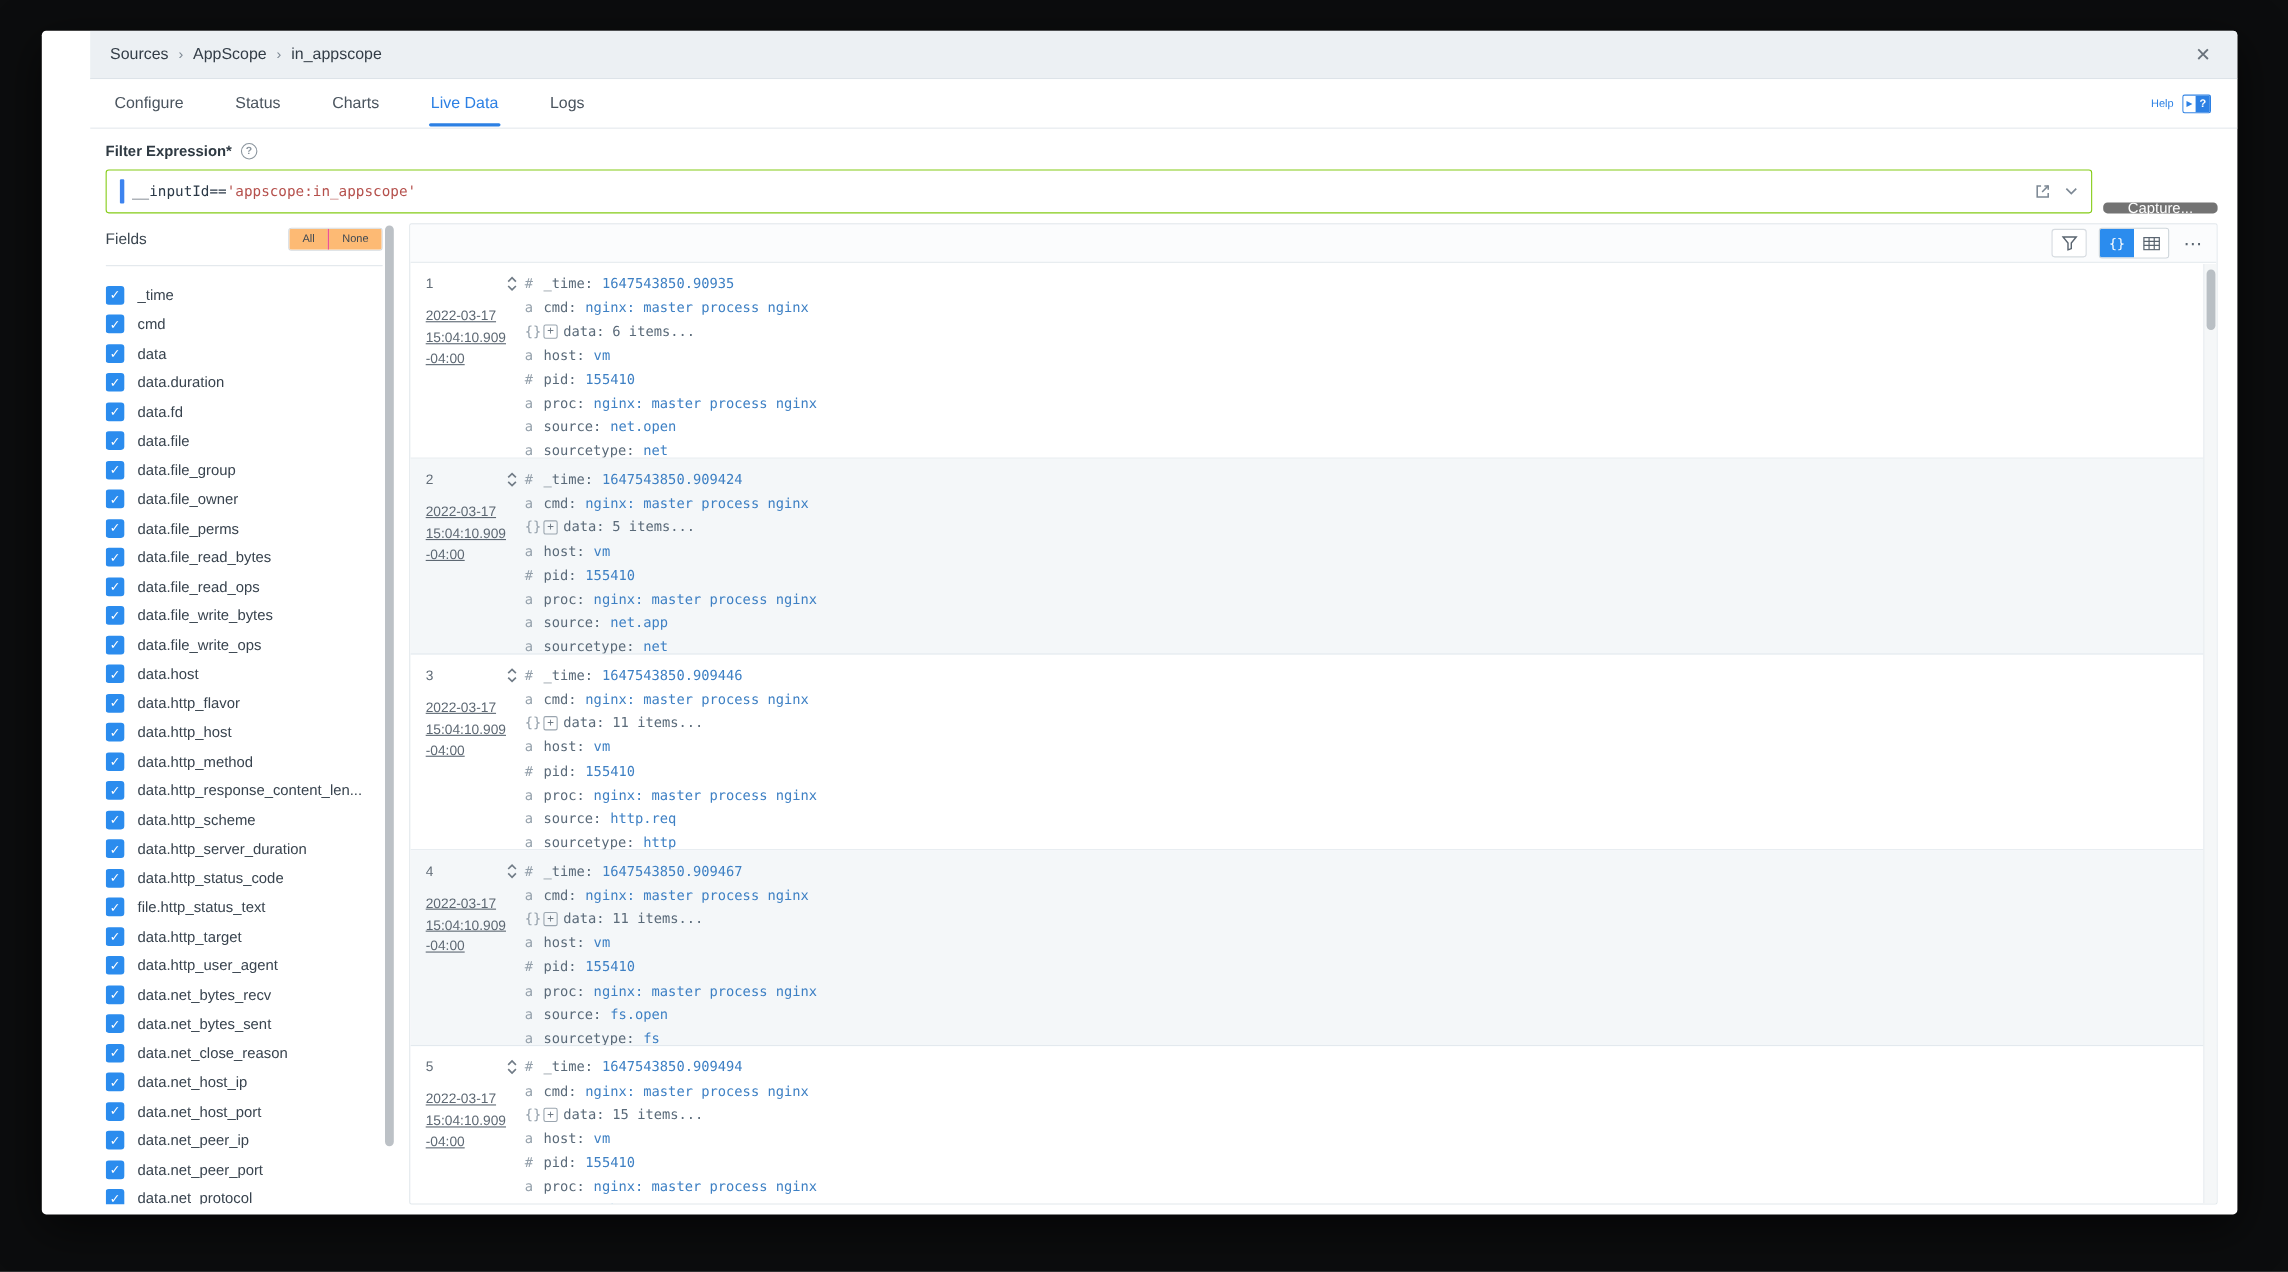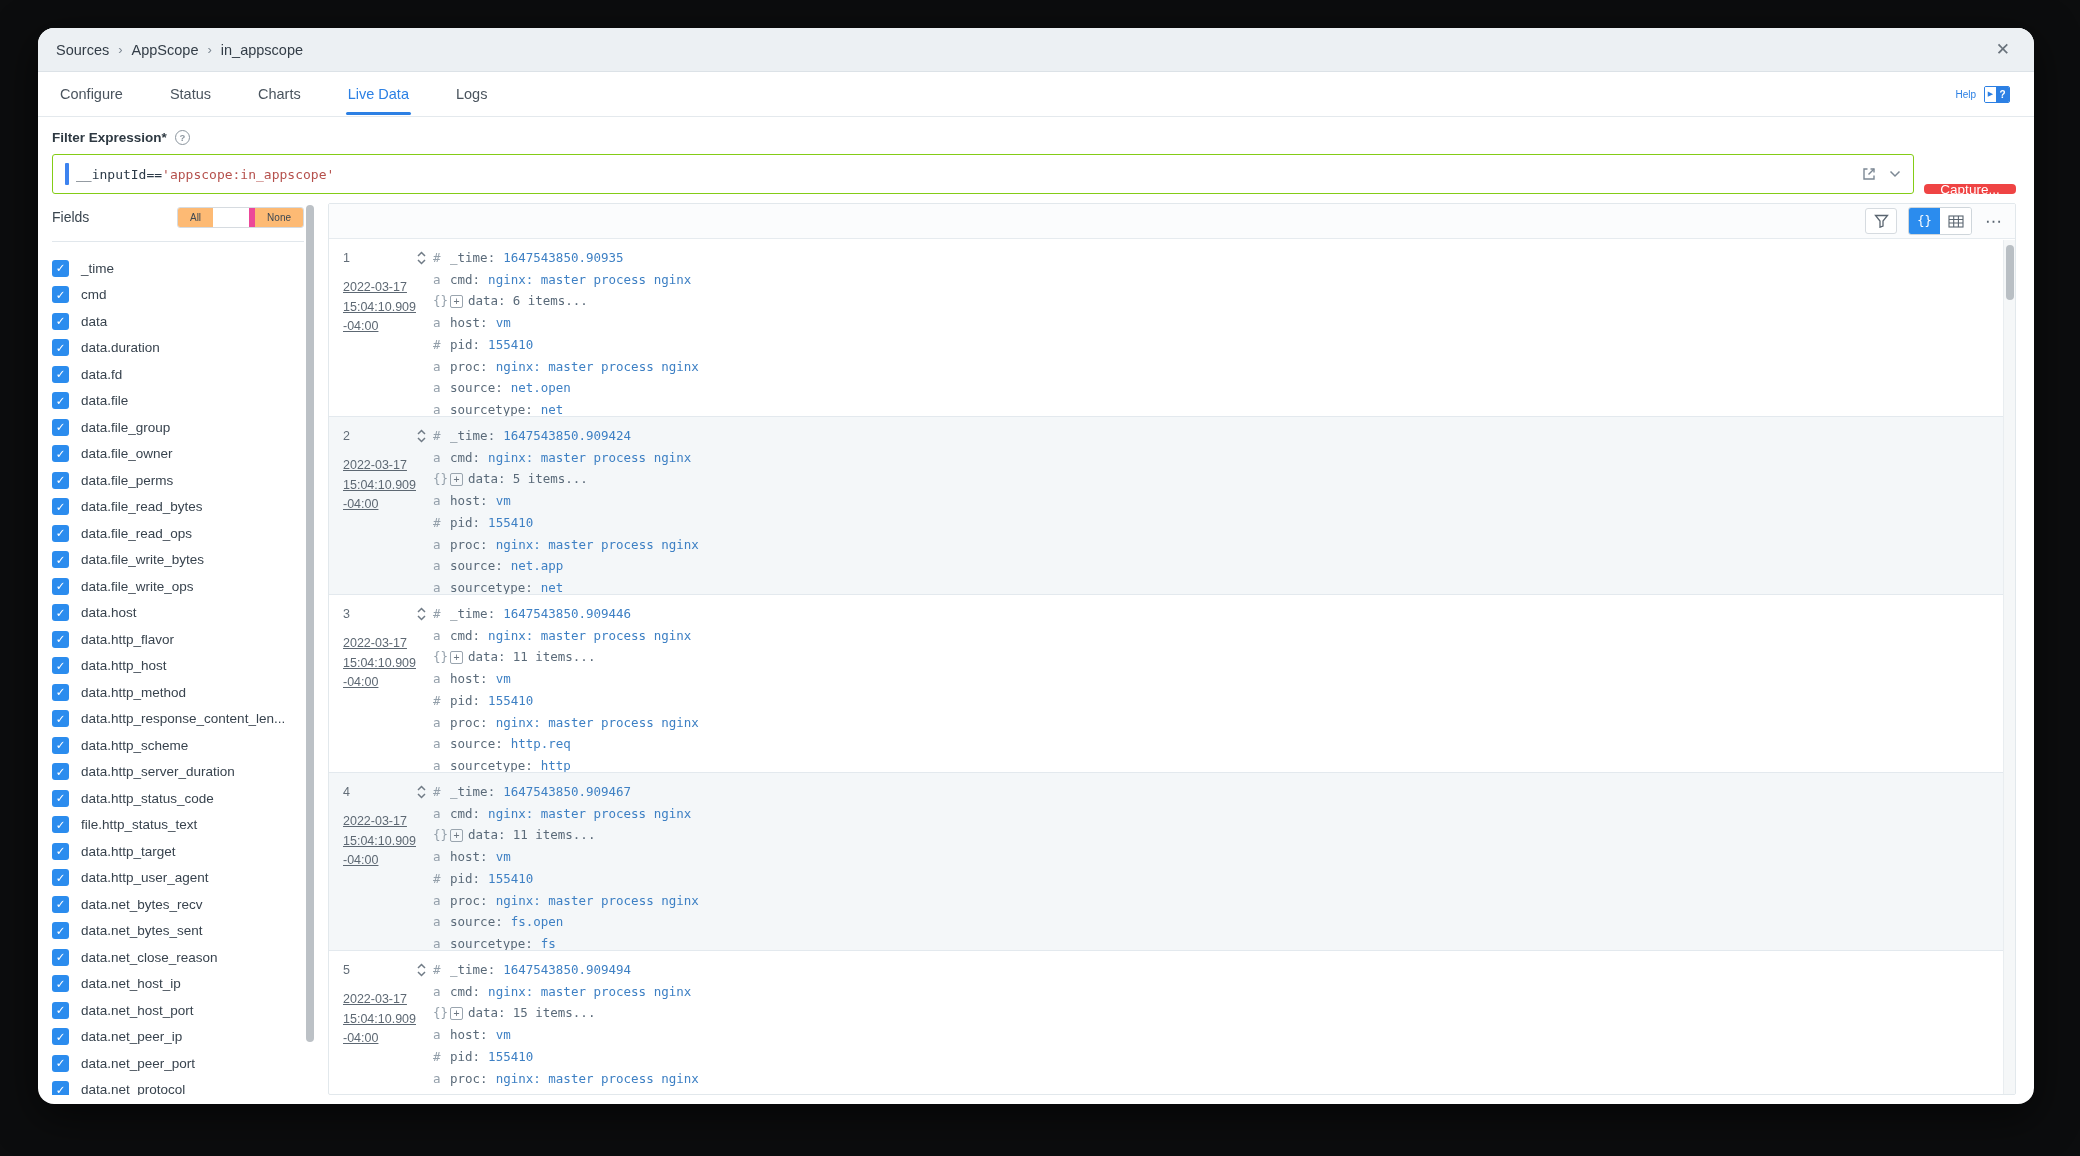--- a/index.html
+++ b/index.html
@@ -1,18 +1,18 @@
 <!DOCTYPE html>
 <html><head>
 <meta charset="utf-8">
 <style>
   * { margin:0; padding:0; box-sizing:border-box; }
   html,body { width:2080px; height:1156px; background:#0c0d0e; font-family:"Liberation Sans",sans-serif; overflow:hidden; }
   .window { position:absolute; left:38px; top:28px; width:1996px; height:1076px; background:#fff;
-            border-radius:16px; overflow:hidden; box-shadow:0 12px 44px rgba(0,0,0,.6); }
+            border-radius:4px; overflow:hidden; box-shadow:0 12px 44px rgba(0,0,0,.6);padding-left:44px; }
 
   
   .titlebar { height:44px; background:#ecf0f3; border-bottom:1px solid #dce2e7; display:flex; align-items:center; padding:0 24px 0 18px; }
   .breadcrumb { font-size:14.5px; color:#333d47; display:flex; align-items:center; gap:9px; }
   .crumb-sep { color:#7d8893; font-size:13px; }
   .close-btn { margin-left:auto; color:#69727b; font-size:17px; cursor:pointer; line-height:1; }
 
   
   .tabbar { height:45px; border-bottom:1px solid #e4e9ed; display:flex; align-items:center; padding:0 24px 0 20px; background:#fff; }
   .tab { position:relative; font-size:14.5px; color:#4a545e; margin-right:43px; padding:13px 2px; cursor:pointer; }
@@ -30,32 +30,32 @@
   .filter-label { font-size:13.5px; font-weight:700; color:#2e3942; }
   .info-icon { width:15px; height:15px; border:1.2px solid #8b959e; border-radius:50%; color:#8b959e; font-size:9.5px;
                display:flex; align-items:center; justify-content:center; font-weight:bold; }
   .input-row { display:flex; gap:10px; height:40px; }
   .filter-input { flex:1; border:1px solid #84cc16; border-radius:3px; background:#fff; display:flex; align-items:center; padding:0 12px; }
   .caret { width:4px; height:22px; background:#3d83ef; border-radius:1px; margin-right:7px; }
   .expr { font-family:"DejaVu Sans Mono",monospace; font-size:13px; }
   .expr .pfx { color:#2b3947; }
   .expr .str { color:#b5504c; }
   .input-icons { margin-left:auto; display:flex; align-items:center; gap:12px; color:#7c8894; }
-  .capture-btn { width:92px; background:#ef4444; color:#fff; border-radius:4px; font-size:13.5px;
+  .capture-btn { width:104px; background:#737373; color:#fff; border-radius:4px; font-size:13.5px;
                  display:flex; align-items:center; justify-content:center; cursor:pointer;margin-top:30px; }
 
   .main-row { flex:1; display:flex; margin-top:9px; min-height:0; }
 
   
   .fields-col { width:252px; flex-shrink:0; display:flex; flex-direction:column; overflow:hidden; }
   .fields-header { display:flex; align-items:center; justify-content:space-between; height:28px; }
   .fields-title { font-size:14px; color:#3a454f; }
   .seg-group { display:flex; border:1px solid #d6dbe0; border-radius:3px; overflow:hidden; }
   .seg-btn { padding:4px 12px; font-size:10px; background:#fdba74; color:#3d4853; cursor:pointer; }
-  .seg-btn + .seg-btn { border-left:6px solid #ec4899;margin-left:36px; }
+  .seg-btn + .seg-btn { border-left:1px solid #ec4899; }
   .fields-divider { border-top:1px solid #e1e7ec; margin-top:10px; }
   .fields-list { flex:1; overflow:hidden; padding-top:13px; }
   .field-item { display:flex; align-items:center; gap:12px; height:26.5px; cursor:pointer; }
   .checkbox { width:17px; height:17px; background:#2b8cee; border-radius:3px; color:#fff; font-size:11.5px;
               display:flex; align-items:center; justify-content:center; flex-shrink:0; }
   .field-name { font-size:13.5px; color:#38434e; white-space:nowrap; }
   .side-scroll { width:8px; margin:2px 4px 0 2px; flex-shrink:0; }
   .side-thumb { width:8px; height:94%; background:#bcc1c6; border-radius:4px; }
 
   

